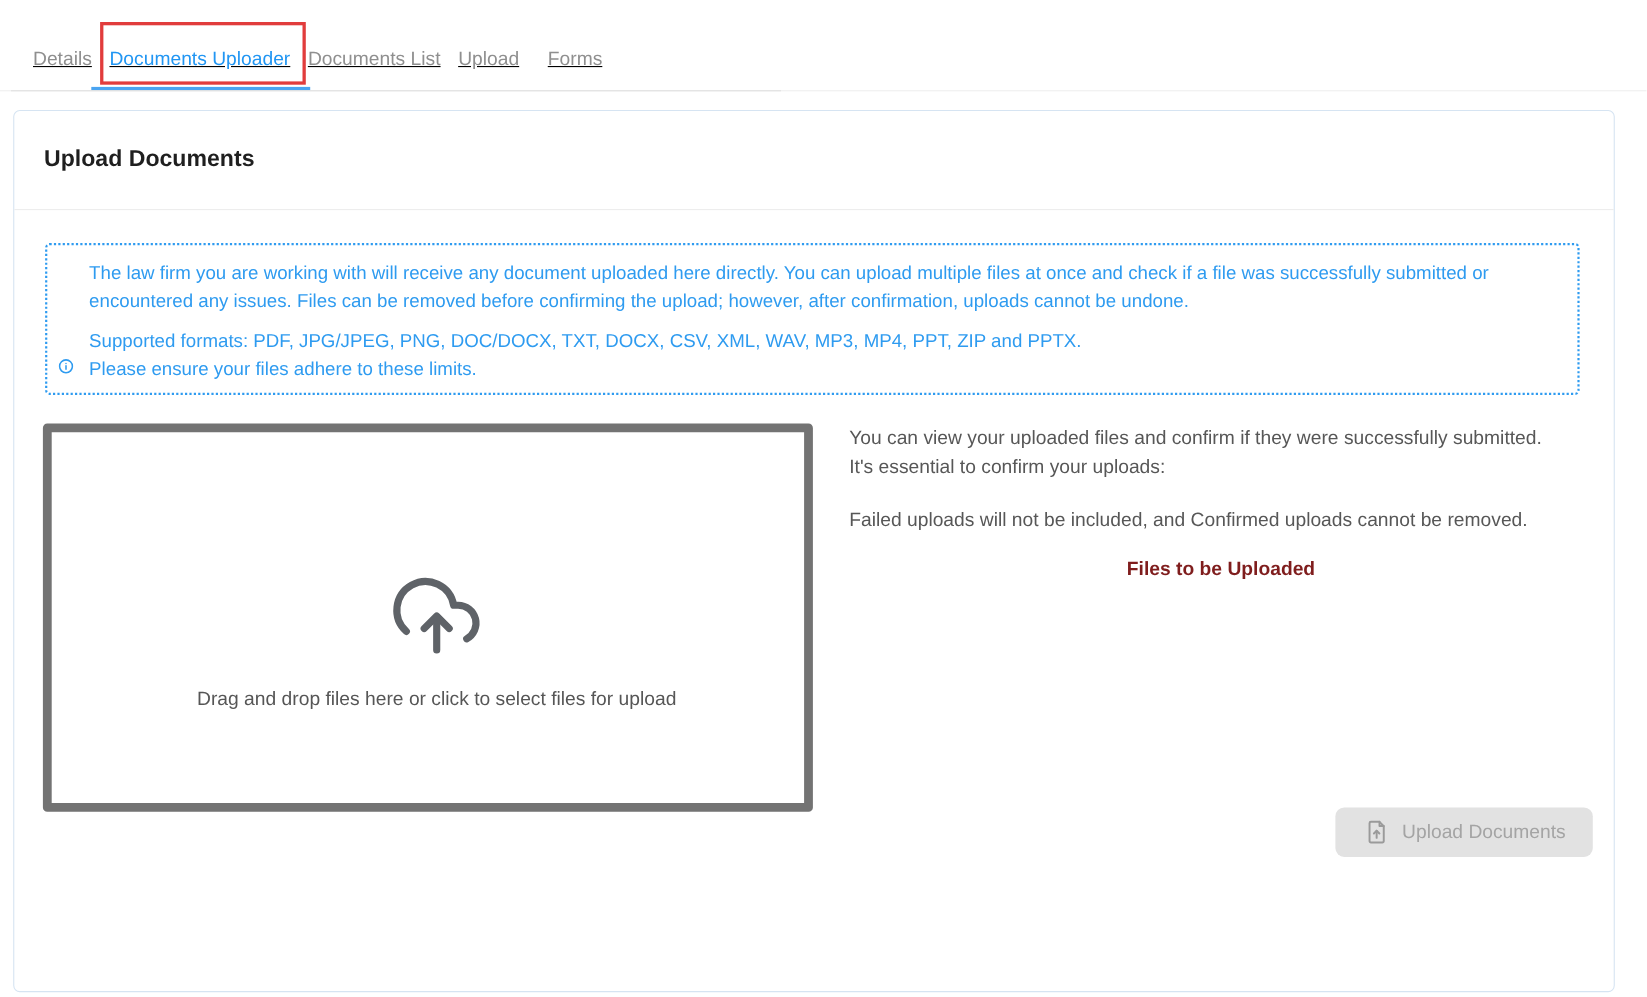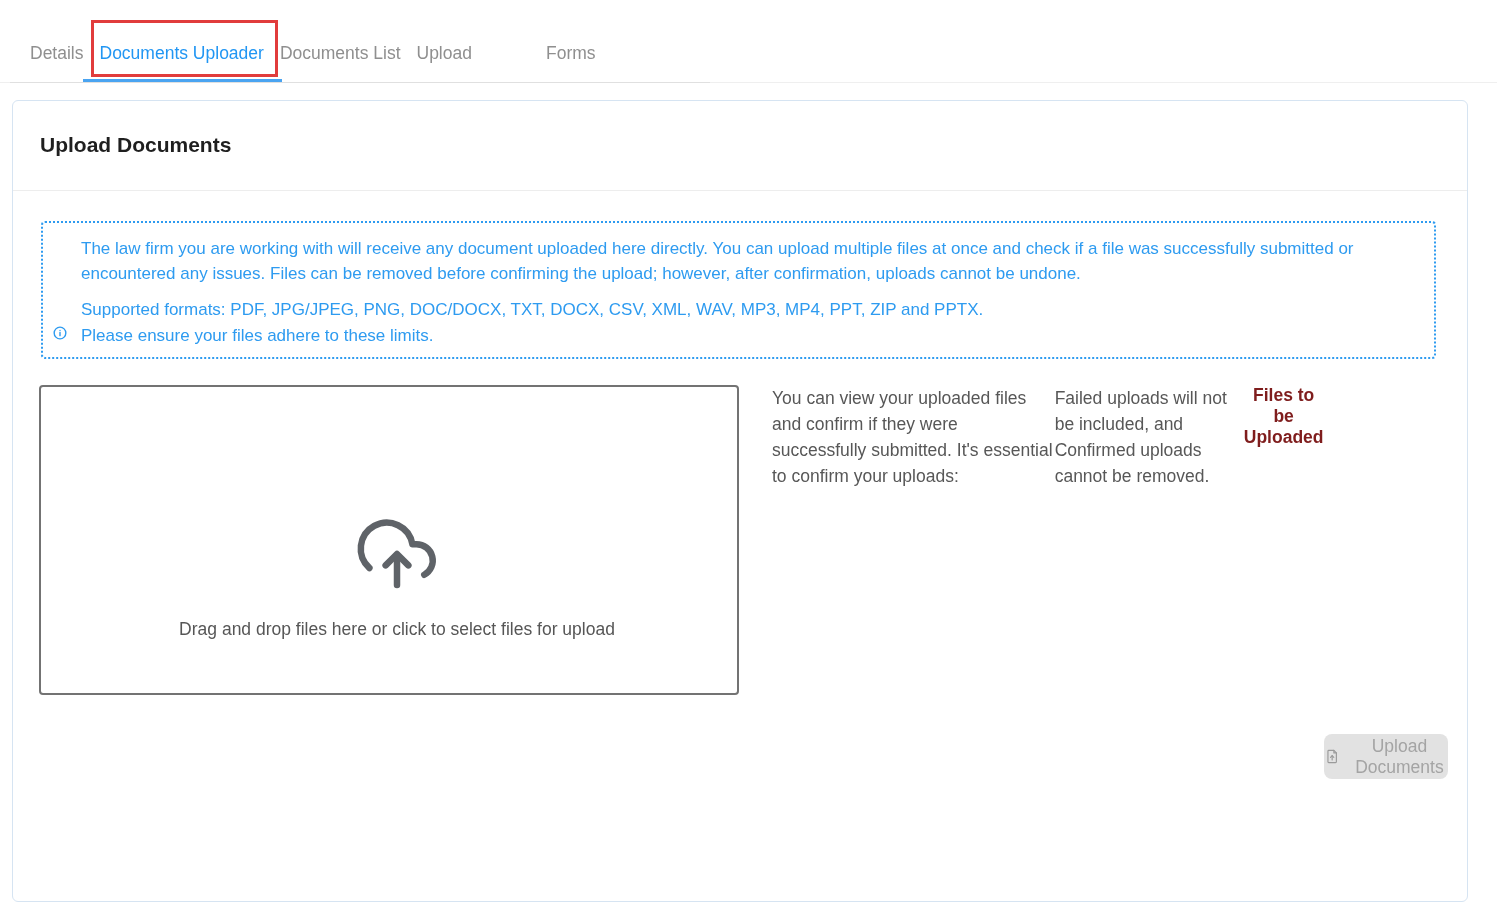--- a/index.html
+++ b/index.html
@@ -11,37 +11,38 @@
   }
 
   
   .tab-strip {
     position: relative;
     height: 83px;
     display: flex;
     align-items: flex-end;
     padding-left: 30px;
     border-bottom: 1px solid #efefef;
+    text-decoration: underline;
   }
   .tab-strip-border-seg {
     position: absolute;
     left: 10px; bottom: -1px;
     width: 700px; height: 1px;
     background: #e0e0e0;
   }
   .tab {
     position: relative;
     font-size: 17.5px;
     color: #8f8f8f;
     padding-bottom: 18px;
     cursor: pointer;
     white-space: nowrap;
   }
   .tab + .tab { margin-left: 16px; }
-  .tab.t-forms { margin-left: 74px; }
+  .tab.t-forms { margin-left: 26px; }
   .tab.active { color: #2196f3; }
   .tab.active .underline {
     position: absolute;
     left: -17px; right: -18px; bottom: 0;
     height: 3px;
     background: #4aa4f1;
   }
   .red-box {
     position: absolute;
     left: -9px; right: -14px;
@@ -89,42 +90,42 @@
   .notice-line { line-height: 26px; }
 
   
   .columns {
     display: flex;
     margin: 26px 19px 0 26px;
     height: 394px;
   }
   .dropzone {
     flex: 0 0 700px;
-    height: 310px;
-    border: 2px solid #737373;
+    height: 353px;
+    border: 8px solid #737373;
     border-radius: 4px;
     display: flex;
     flex-direction: column;
     align-items: center;
     padding-top: 128px;
     cursor: pointer;
     background: #fff;
     padding-left: 16px;
   }
   .dropzone .cloud { width: 88px; height: 78px; margin-bottom: 26px; }
   .dropzone-label {
     font-size: 17.5px;
     color: #565656;
   }
 
   .side-col {
     flex: 1;
     margin-left: 33px;
     display: flex;
-    flex-direction: row;
+    flex-direction: column;
     font-size: 17.5px;
     color: #575757;
   }
   .side-p { line-height: 26px; margin-bottom: 22px; max-width: 640px; }
   .side-heading {
     font-size: 17.5px;
     font-weight: bold;
     color: #7f1d1d;
     text-align: center;
   }

